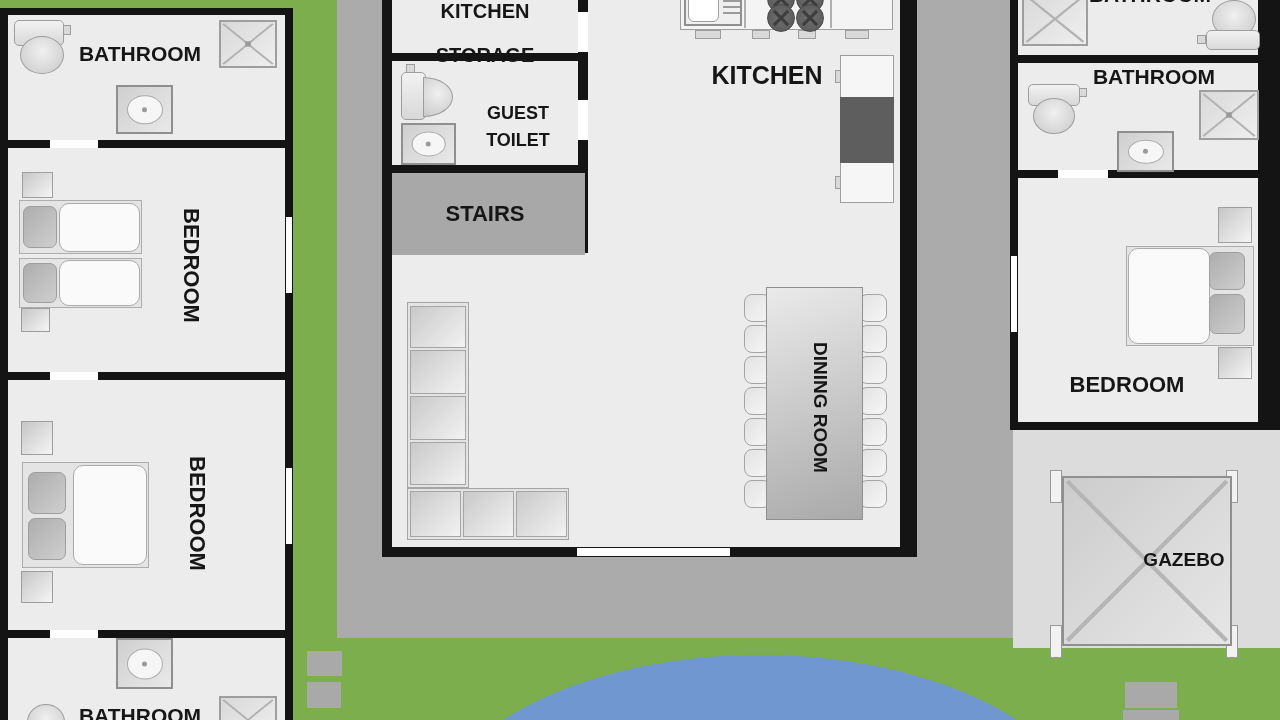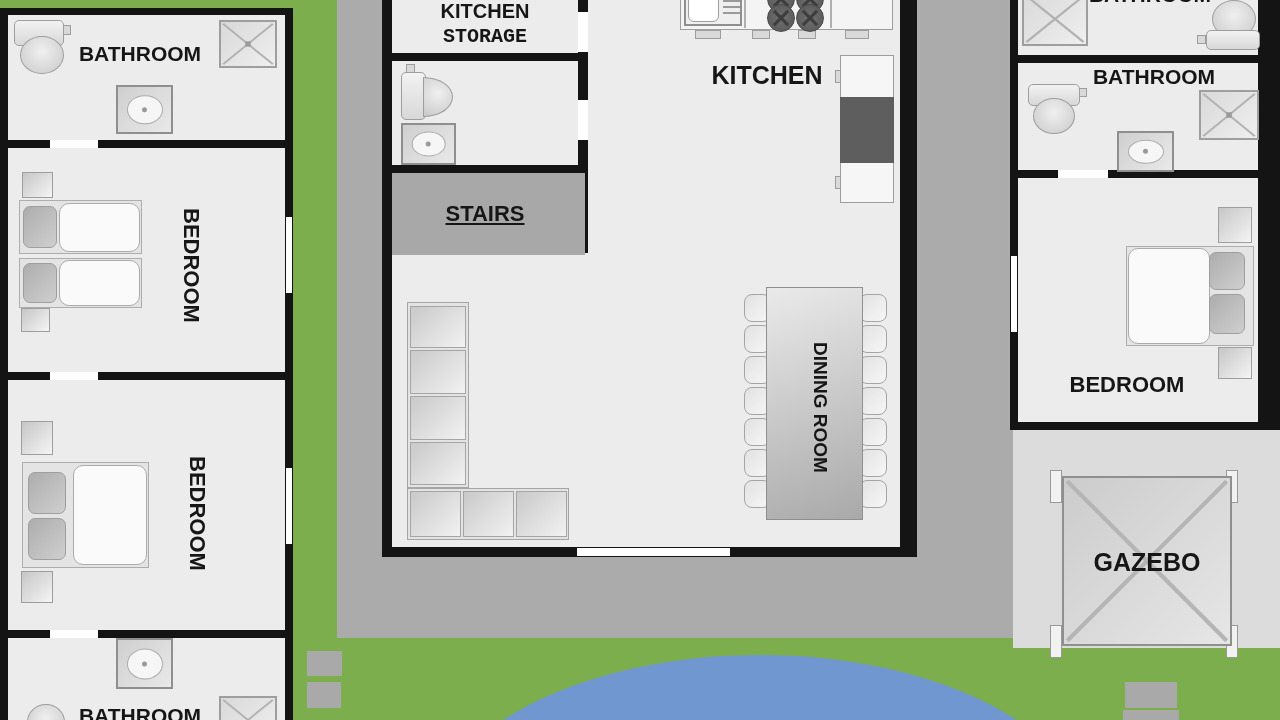--- a/index.html
+++ b/index.html
@@ -122,31 +122,35 @@
   <div class="abs wall" style="left:578px;top:0;width:10px;height:253px;"></div>
   <div class="abs wall" style="left:392px;top:53px;width:186px;height:8px;"></div>
   <div class="abs wall" style="left:392px;top:165px;width:186px;height:8px;"></div>
   <div class="abs stairs" style="left:392px;top:173px;width:193px;height:82px;"></div>
   <div class="abs gap" style="left:578px;top:12px;width:10px;height:40px;"></div>
   <div class="abs gap" style="left:578px;top:100px;width:10px;height:40px;"></div>
   <div class="abs door" style="left:576px;top:547px;width:155px;height:10px;"></div>
 
   <div class="abs label" style="left:410px;top:1px;width:150px;font-size:20px;">
     <div>KITCHEN</div>
-    <div style="margin-top:6px;font-family:Liberation Mono, monospace;">STORAGE</div>
+    <div style="margin-top:24px;">STORAGE</div>
   </div>
 
   <div class="abs nub" style="left:406px;top:64px;width:9px;height:9px;"></div>
   <div class="abs tank" style="left:401px;top:72px;width:25px;height:48px;"></div>
   <div class="abs bowl" style="left:423px;top:77px;width:30px;height:40px;border-radius:0 100% 100% 0 / 0 50% 50% 0;"></div>
   <div class="abs sinkbox" style="left:401px;top:123px;width:55px;height:42px;">
       <div class="basin"></div>
     </div>
-
-  <div class="abs label" style="left:420px;top:203px;width:130px;font-size:22px;text-decoration:underline;">STAIRS</div>
+  <div class="abs label" style="left:468px;top:104px;width:100px;font-size:18px;">
+    <div>GUEST</div>
+    <div style="margin-top:9px;">TOILET</div>
+  </div>
+
+  <div class="abs label" style="left:420px;top:203px;width:130px;font-size:22px;">STAIRS</div>
 
   <div class="abs" style="left:680px;top:-20px;width:213px;height:50px;background:#F4F4F4;border:1.5px solid #9E9E9E;box-sizing:border-box;"></div>
   <div class="abs nub" style="left:695px;top:30px;width:26px;height:9px;"></div>
   <div class="abs nub" style="left:752px;top:30px;width:18px;height:9px;"></div>
   <div class="abs nub" style="left:798px;top:30px;width:18px;height:9px;"></div>
   <div class="abs nub" style="left:845px;top:30px;width:24px;height:9px;"></div>
   <div class="abs divline" style="left:744px;top:-18px;width:2px;height:46px;"></div>
   <div class="abs divline" style="left:830px;top:-18px;width:2px;height:46px;"></div>
   <div class="abs sinkbox" style="left:684px;top:-16px;width:58px;height:42px;background:#EFEFEF;"></div>
   <div class="abs" style="left:688px;top:-12px;width:31px;height:34px;background:#FFF;border:1.5px solid #9E9E9E;border-radius:6px;box-sizing:border-box;"></div>
@@ -233,15 +237,15 @@
   <div class="abs post" style="left:1050px;top:470px;width:12px;height:33px;"></div>
   <div class="abs post" style="left:1226px;top:470px;width:12px;height:33px;"></div>
   <div class="abs post" style="left:1050px;top:625px;width:12px;height:33px;"></div>
   <div class="abs post" style="left:1226px;top:625px;width:12px;height:33px;"></div>
   <div class="abs xbox" style="left:1062px;top:476px;width:170px;height:170px;background:linear-gradient(135deg,#CCCCCC,#E6E6E6);border:2px solid #8F8F8F;">
     <svg viewBox="0 0 100 100" preserveAspectRatio="none">
         <line x1="2" y1="2" x2="98" y2="98" stroke="#B5B5B5" stroke-width="2.5"></line>
         <line x1="98" y1="2" x2="2" y2="98" stroke="#B5B5B5" stroke-width="2.5"></line>
       </svg>
   </div>
-  <div class="abs label" style="left:1075px;top:550px;width:144px;font-size:25px;">GAZEBO</div>
+  <div class="abs label" style="left:1112px;top:550px;width:144px;font-size:19px;">GAZEBO</div>
 
 </div>
 
 </body></html>

